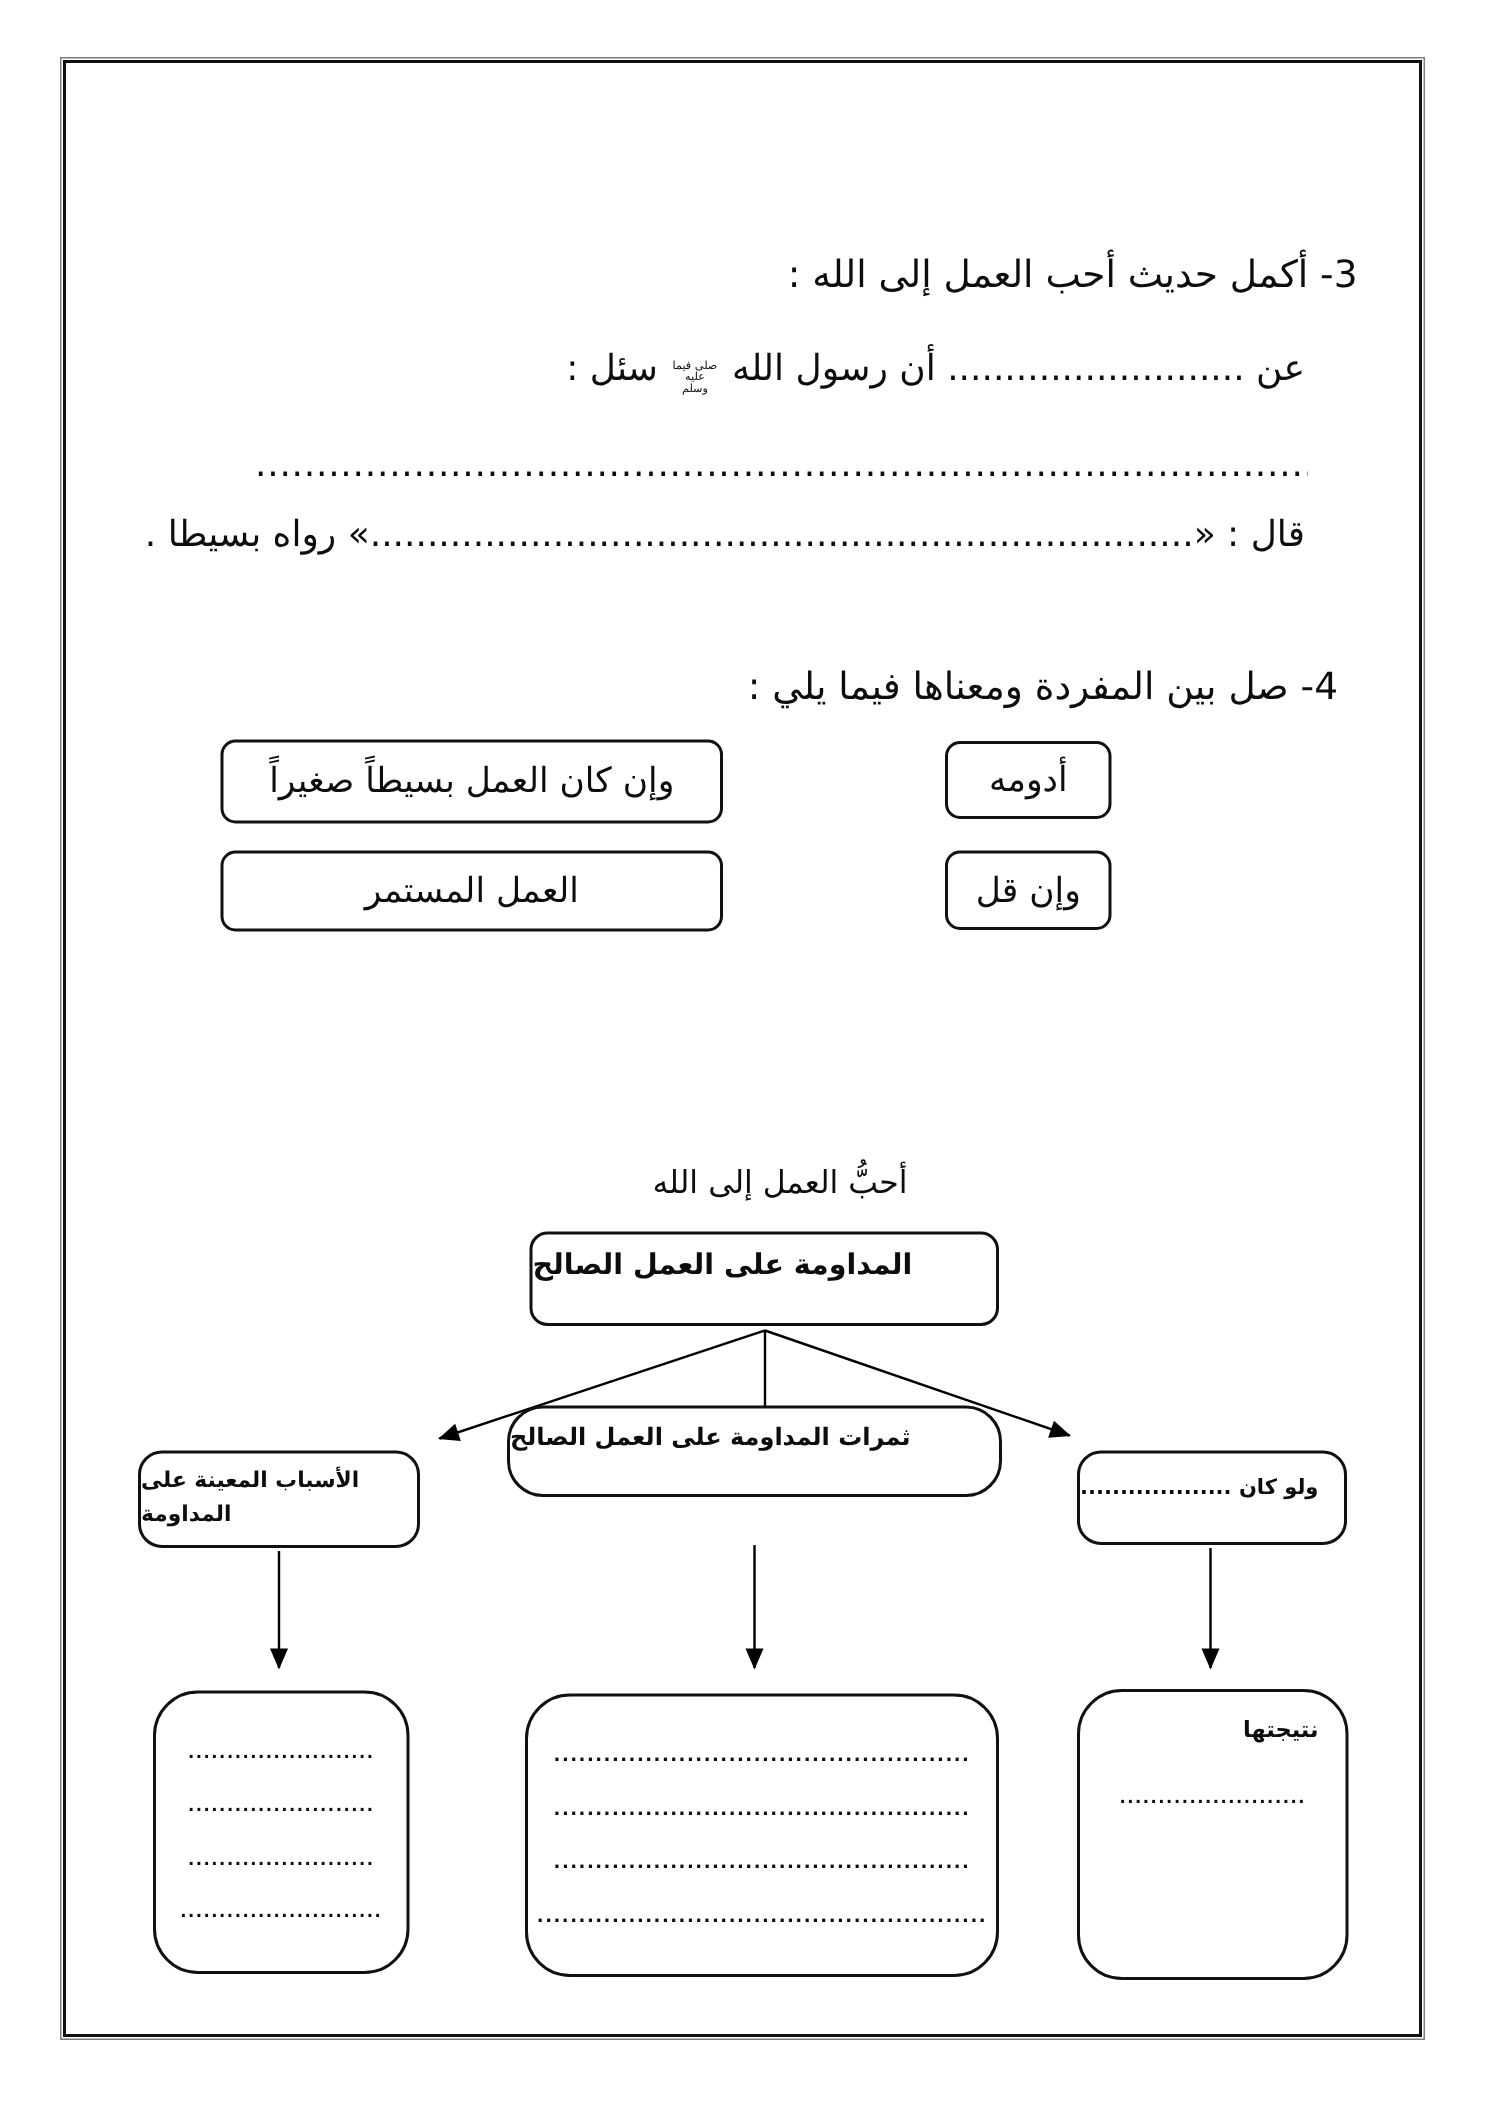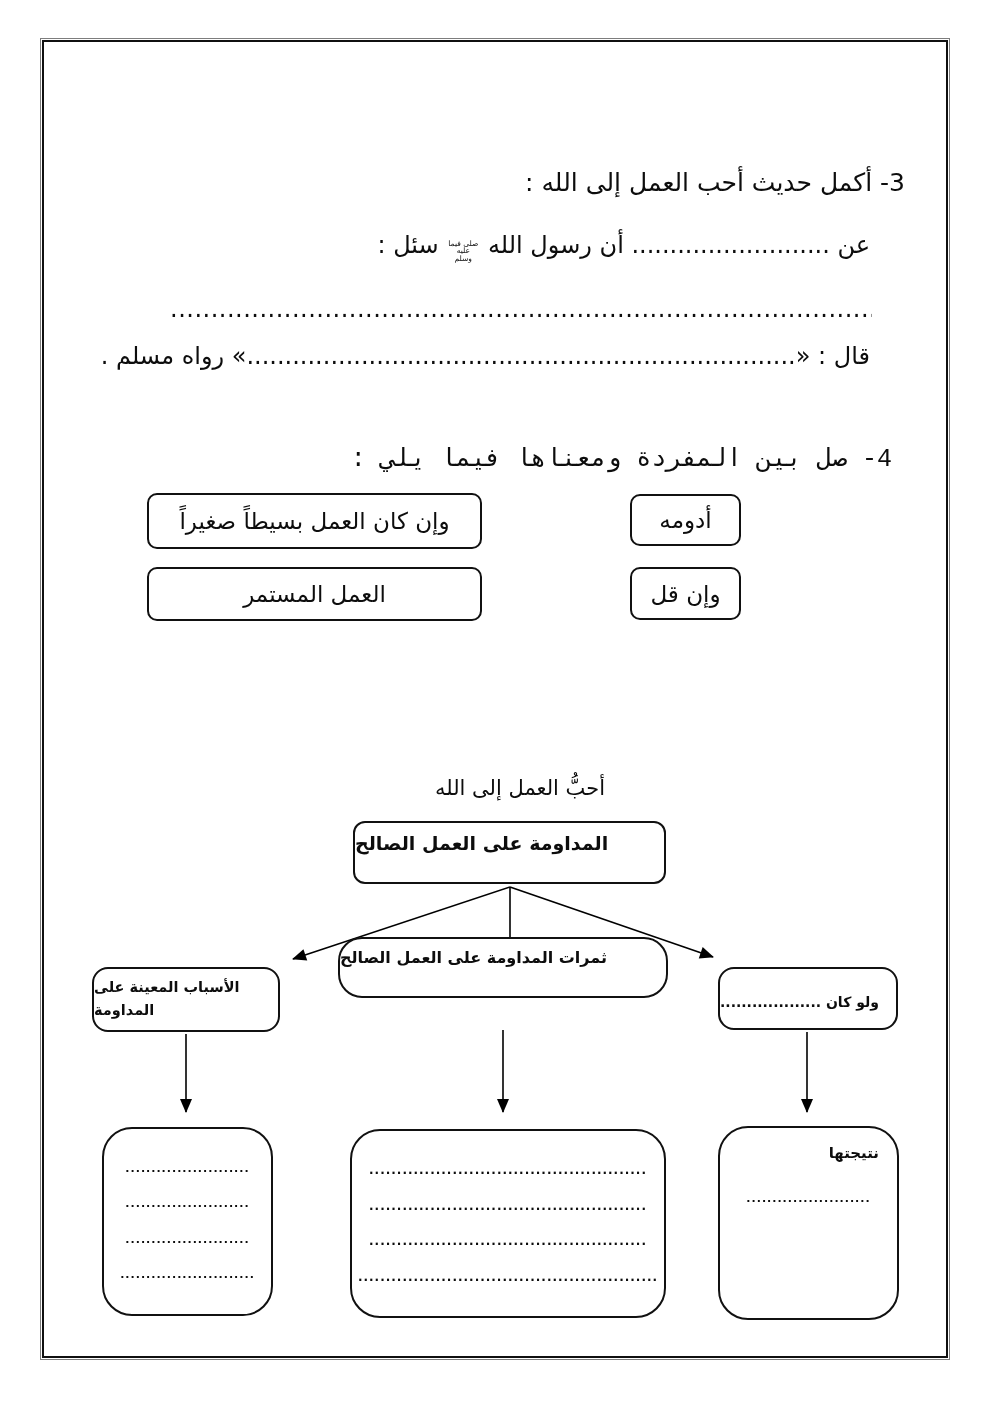--- a/index.html
+++ b/index.html
@@ -63,23 +63,23 @@
   <div class="txt q-heading" style="top:168px;right:87px;">3- أكمل حديث أحب العمل إلى الله :</div>
 
   <div class="txt q3-line" style="top:231px;right:122px;">
     <span>عن .......................... أن رسول الله</span>
     <span class="pbuh"><span>صلى فيما</span><span>عليه</span><span>وسلم</span></span>
     <span>سئل :</span>
   </div>
 
   <div class="dotline" style="top:295px;left:170px;width:702px;white-space:nowrap;">....................................................................................................</div>
 
-  <div class="txt q3-line" style="top:342px;right:122px;">قال : «........................................................................» رواه مسلم .</div>
+  <div class="txt q3-line" style="top:342px;right:122px;">قال : «........................................................................» رواه بسيطا .</div>
 
-  <div class="txt q-heading" style="top:443px;right:100px;font-family:Liberation Mono, monospace;">4- صل بين المفردة ومعناها فيما يلي :</div>
+  <div class="txt q-heading" style="top:443px;right:100px;">4- صل بين المفردة ومعناها فيما يلي :</div>
 
   <div class="matchbox" style="left:630px;top:494px;width:107px;height:48px;">أدومه</div>
   <div class="matchbox" style="left:630px;top:567px;width:107px;height:49px;">وإن قل</div>
   <div class="matchbox" style="left:147px;top:493px;width:331px;height:52px;">وإن كان العمل بسيطاً صغيراً</div>
   <div class="matchbox" style="left:147px;top:567px;width:331px;height:50px;">العمل المستمر</div>
 
 
   <div class="txt diagram-title" style="top:776px;left:430px;width:180px;text-align:center;">أحبُّ العمل إلى الله</div>
 
   <div class="node" style="left:353px;top:821px;width:313px;height:63px;border-radius:12px;font-size:19px;padding-top:9px;box-sizing:border-box;">المداومة على العمل الصالح</div>
@@ -96,21 +96,21 @@
     <line x1="186" y1="1034" x2="186" y2="1112" stroke="#000" stroke-width="1.6" marker-end="url(#ah)"></line>
     <line x1="503" y1="1030" x2="503" y2="1112" stroke="#000" stroke-width="1.6" marker-end="url(#ah)"></line>
     <line x1="807" y1="1032" x2="807" y2="1112" stroke="#000" stroke-width="1.6" marker-end="url(#ah)"></line>
   </svg>
 
   <div class="node" style="left:92px;top:967px;width:188px;height:65px;border-radius:16px;font-size:14.5px;padding-top:7px;box-sizing:border-box;line-height:1.6;">
     <span style="display:block;">الأسباب المعينة على</span>
     <span style="display:block;">المداومة</span>
   </div>
   <div class="node" style="left:338px;top:937px;width:330px;height:61px;border-radius:24px;font-size:16px;padding-top:9px;box-sizing:border-box;">ثمرات المداومة على العمل الصالح</div>
-  <div class="node" style="left:718px;top:967px;width:180px;height:63px;border-radius:16px;font-size:14px;padding-top:25px;box-sizing:border-box;">ولو كان ...................</div>
+  <div class="node" style="left:718px;top:967px;width:180px;height:63px;border-radius:16px;font-size:14px;padding-top:15px;box-sizing:border-box;">ولو كان ...................</div>
 
   <div class="leaf" style="left:102px;top:1127px;width:171px;height:189px;font-size:11px;padding:10px 8px;box-sizing:border-box;">
     <div class="dots">........................</div>
     <div class="dots">........................</div>
     <div class="dots">........................</div>
     <div class="dots">..........................</div>
   </div>
 
   <div class="leaf" style="left:350px;top:1129px;width:316px;height:189px;font-size:12px;padding:10px 8px;box-sizing:border-box;">
     <div class="dots">..................................................</div>

